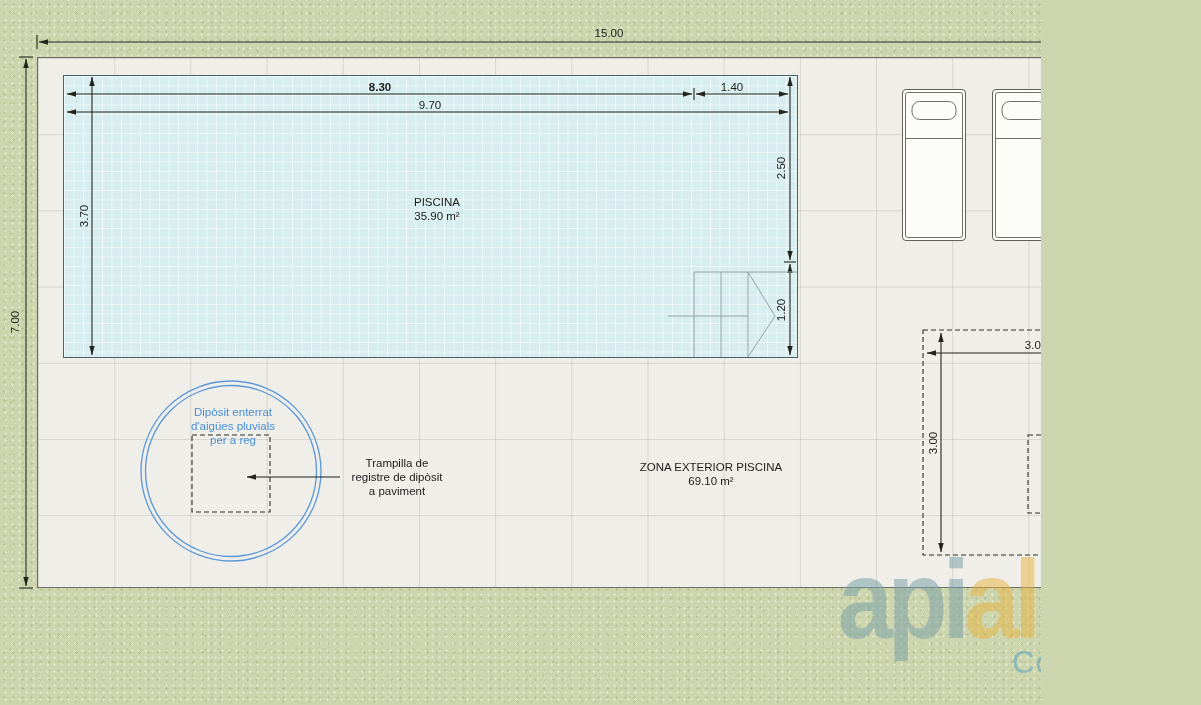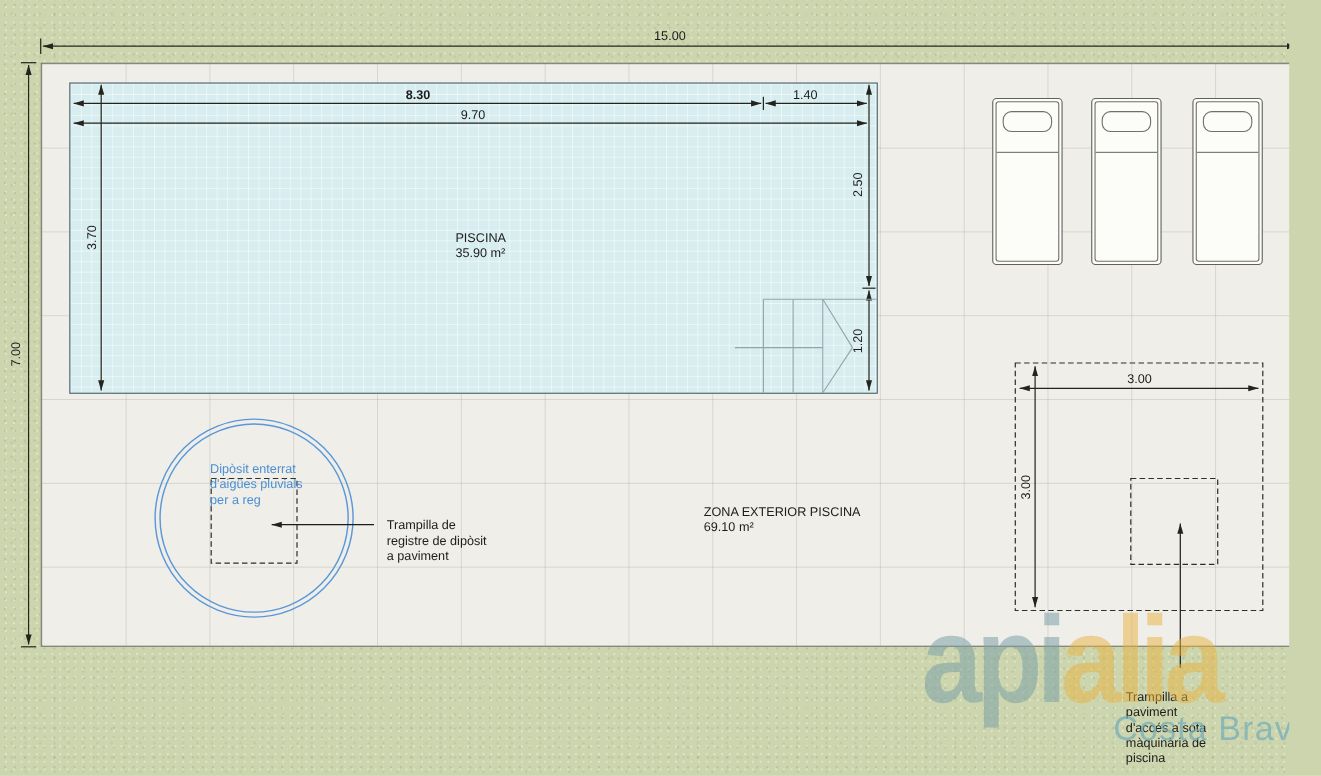--- a/index.html
+++ b/index.html
@@ -1,16 +1,16 @@
 <!DOCTYPE html>
 <html><head>
 <meta charset="utf-8">
 <style>
   html,body{margin:0;padding:0;background:#ccd5ae;font-family:"Liberation Sans",sans-serif;}
-  .scene{position:relative;width:1172px;height:705px;overflow:hidden;
+  .scene{position:relative;width:1041px;height:705px;overflow:hidden;
     background-color:#ccd5ae;
     background-image:
       radial-gradient(rgba(140,155,100,0.30) 1px, transparent 1.3px),
       radial-gradient(rgba(168,182,128,0.35) 1px, transparent 1.3px),
       radial-gradient(rgba(238,243,218,0.55) 1px, transparent 1.3px);
     background-size:9px 9px,13px 13px,7px 7px;
     background-position:0 0,4px 6px,2px 3px;}
   .paved{position:absolute;left:37px;top:57px;width:1143px;height:531px;
     background-color:#efeee8;
     background-image:
@@ -19,22 +19,22 @@
     background-size:76.2px 76.2px;
     border:1px solid #6e6e62;box-sizing:border-box;}
   .pool{position:absolute;left:63px;top:75px;width:735px;height:283px;
     background-color:#d7edf0;
     background-image:
       linear-gradient(to right, rgba(255,255,255,0.5) 1px, transparent 1px),
       linear-gradient(to bottom, rgba(255,255,255,0.5) 1px, transparent 1px);
     background-size:9.5px 9.5px;
     border:1px solid #4b5f66;box-sizing:border-box;}
   .overlay{position:absolute;left:0;top:0;pointer-events:none;}
-  .lbl{position:absolute;color:#1c1c1c;font-size:11.5px;line-height:14px;
-    white-space:pre-line;transform:translateX(-50%);margin-top:15px;}
+  .lbl{position:absolute;color:#1c1c1c;font-size:11.5px;line-height:14px;text-align:center;
+    white-space:pre-line;transform:translateX(-50%);}
   .dim{position:absolute;color:#1c1c1c;font-size:11.5px;white-space:nowrap;
     transform:translate(-50%,-50%);}
   .dim.vert{transform:translate(-50%,-50%) rotate(-90deg);}
   .blue-lbl{color:#4a8fd4;}
   .lounger{position:absolute;width:64px;height:152px;border:1px solid #61615a;border-radius:4px;
     background:#fdfdfa;padding:2px;box-sizing:border-box;}
   .lounger-inner{width:100%;height:100%;border:1px solid #70706a;border-radius:3px;
     box-sizing:border-box;position:relative;background:#fcfcf9;}
   .lounger-pillow{position:absolute;left:50%;top:8px;transform:translateX(-50%);
     width:43px;height:17px;border:1px solid #70706a;border-radius:8px;}
@@ -139,21 +139,21 @@
   <div class="dim" style="left:430px;top:105px;">9.70</div>
   <div class="dim" style="left:732px;top:87px;text-align:right;">1.40</div>
   <div class="dim vert" style="left:84px;top:216px;">3.70</div>
   <div class="dim vert" style="left:781px;top:168px;">2.50</div>
   <div class="dim vert" style="left:781px;top:310px;">1.20</div>
   <div class="dim" style="left:1036px;top:345px;">3.00</div>
   <div class="dim vert" style="left:933px;top:443px;">3.00</div>
 
   <div class="lbl" style="left:437px;top:195px;">PISCINA
 35.90 m²</div>
-  <div class="lbl" style="left:711px;top:444px;">ZONA EXTERIOR PISCINA
+  <div class="lbl" style="left:711px;top:460px;">ZONA EXTERIOR PISCINA
 69.10 m²</div>
   <div class="lbl blue-lbl" style="left:233px;top:405px;">Dipòsit enterrat
 d'aigües pluvials
 per a reg</div>
   <div class="lbl" style="left:397px;top:456px;">Trampilla de
 registre de dipòsit
 a paviment</div>
   <div class="lbl" style="left:1073px;top:612px;">Trampilla a paviment
 d'accés a sota
 màquinària de piscina</div>

